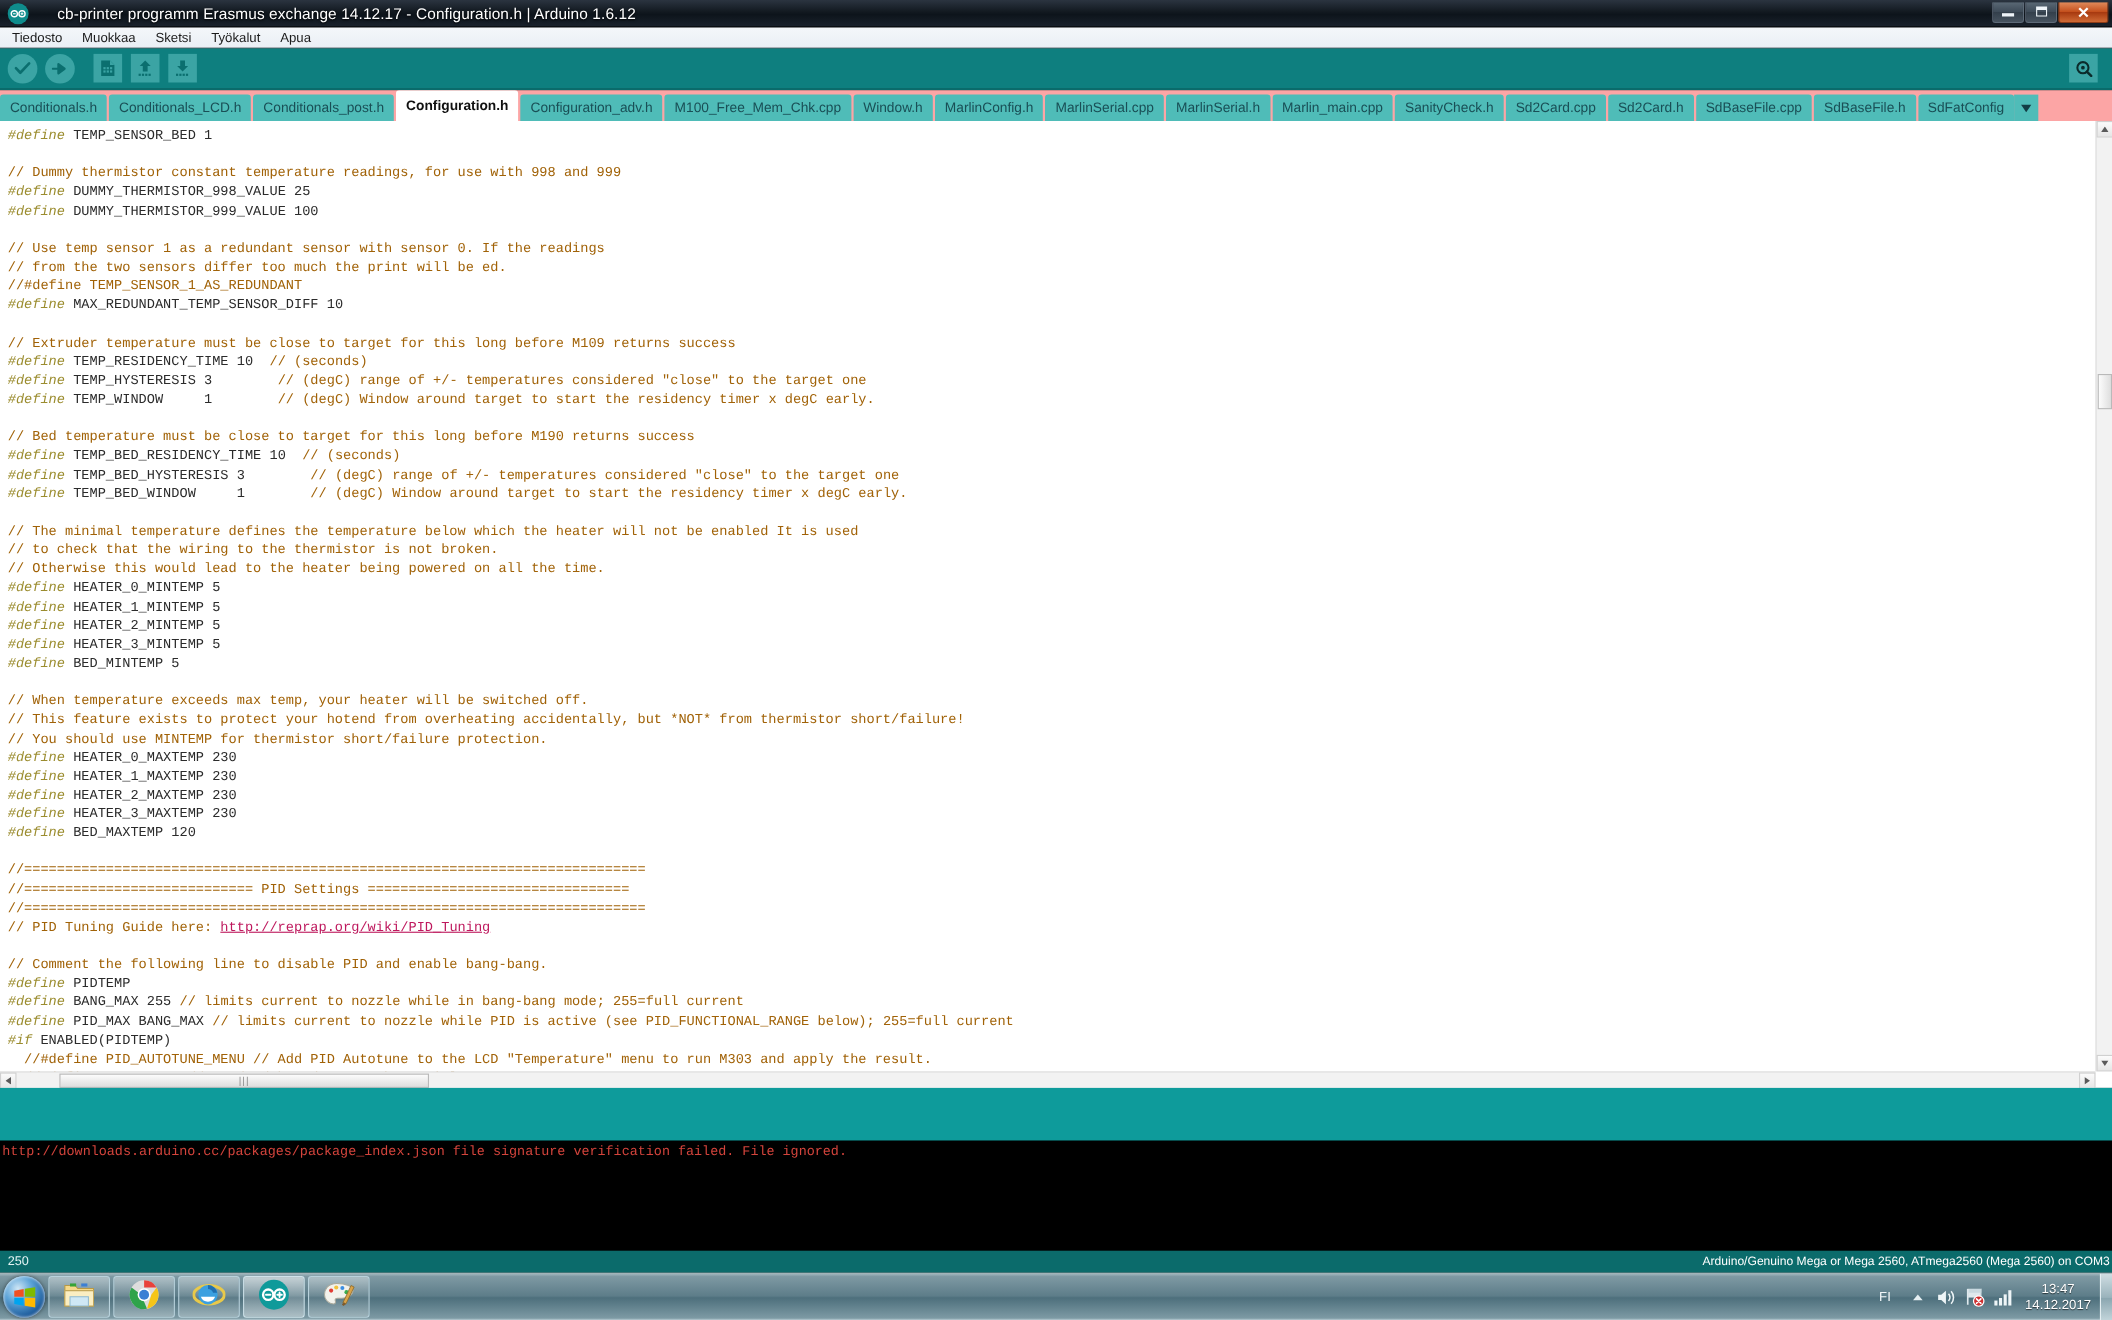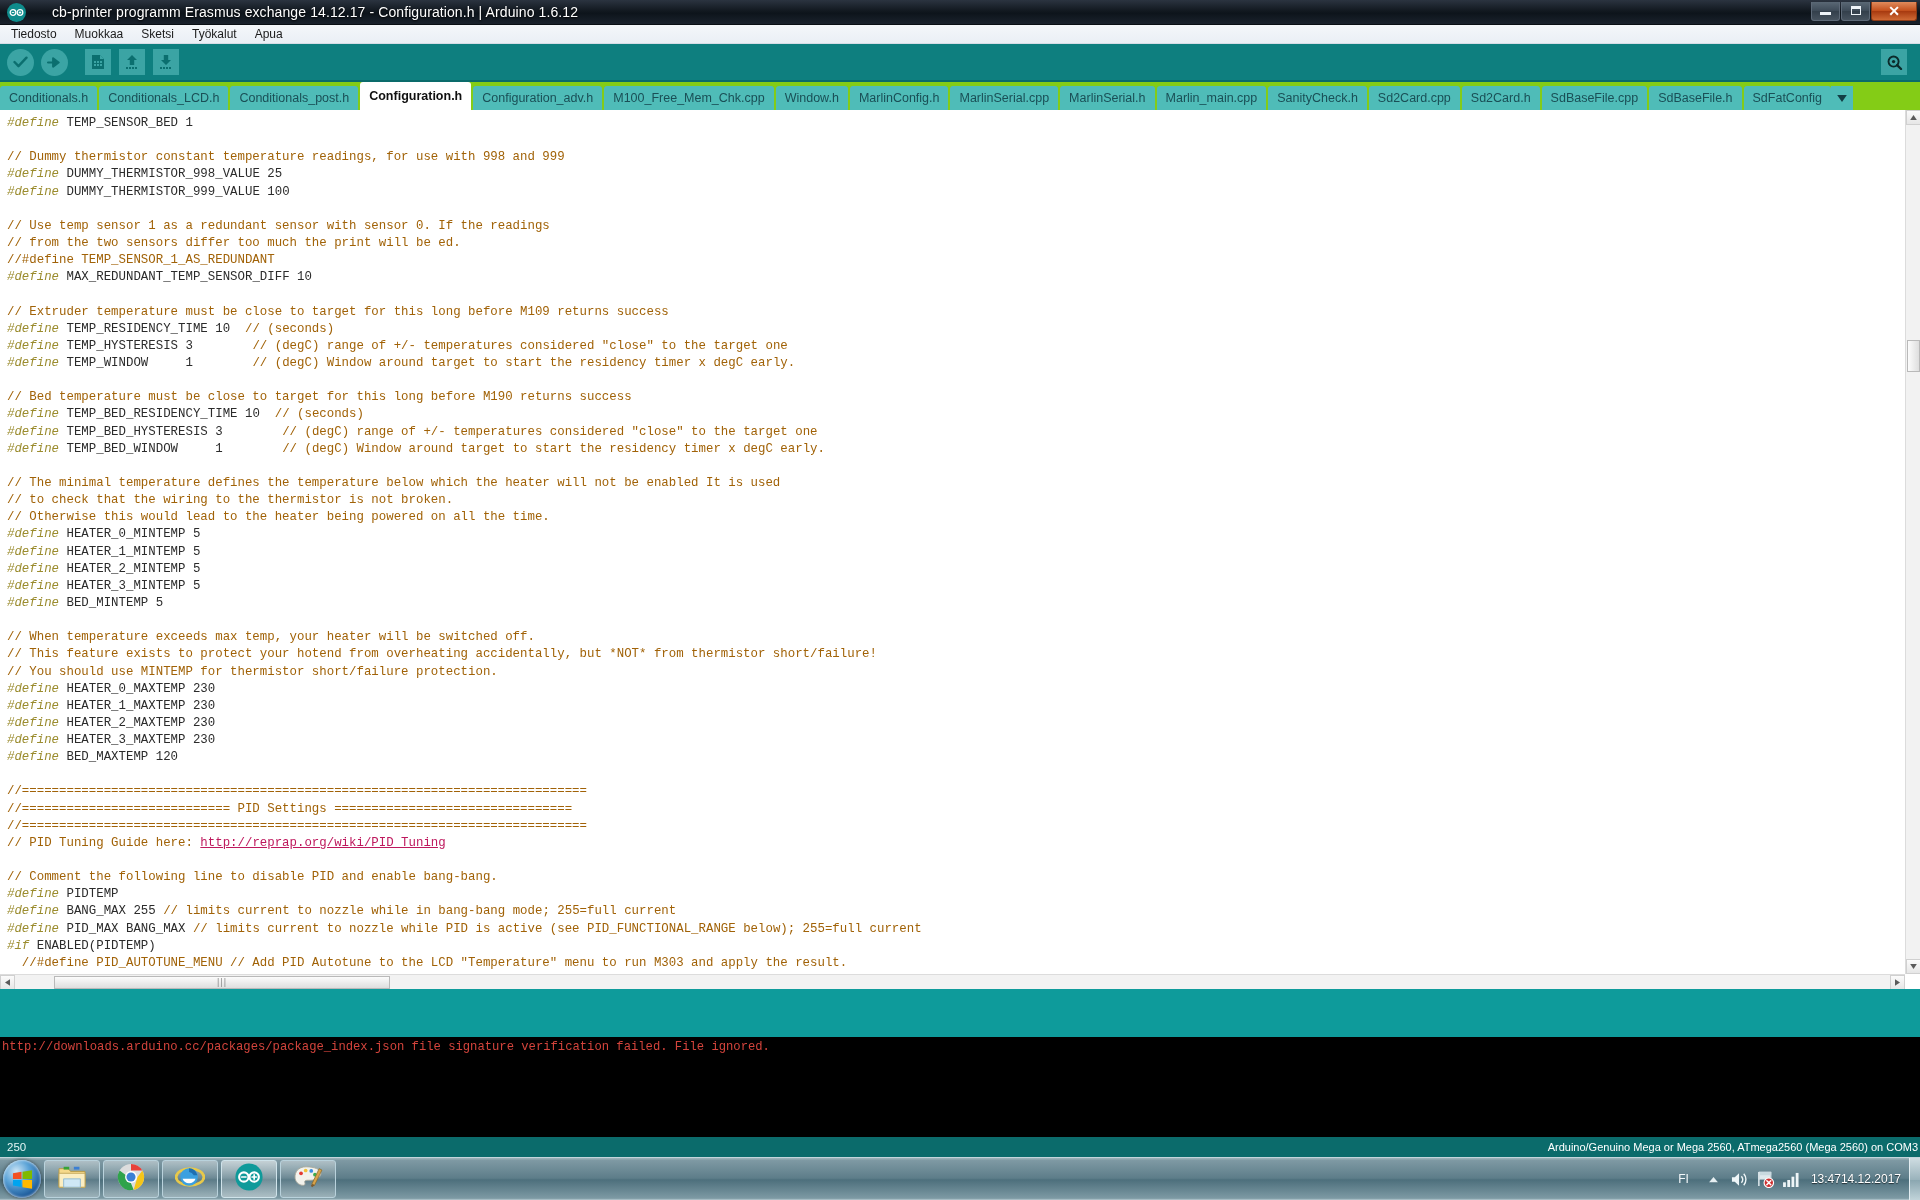--- a/index.html
+++ b/index.html
@@ -84,21 +84,21 @@
     background: #3ba4a4;
     display: flex; align-items: center; justify-content: center;
   }
   .tool-gap { width: 10px; }
   .tool-spacer { flex: 1 1 auto; }
   .tool-right { margin-right: 12px; }
 
   
   .tabbar {
     position: absolute; left: 0; top: 82px; width: 1920px; height: 28px;
-    background: #84cc16;
+    background: #fca5a5;
     display: flex; align-items: flex-end;
     overflow: hidden;
   }
   .tab {
     height: 24px;
     background: #4fbcb8;
     color: #1a4f56;
     font-size: 12.5px;
     display: flex; align-items: center; justify-content: center;
     padding: 0 9px;
@@ -241,21 +241,21 @@
     border: 1px solid #cfe3ea;
     border-radius: 3px;
     background: linear-gradient(to bottom, rgba(255,255,255,.55), rgba(255,255,255,.2) 50%, rgba(255,255,255,.38));
   }
   .tray {
     margin-left: auto; display: flex; align-items: center; height: 43px;
   }
   .tray-lang { color: #f2f7f9; font-size: 12px; padding: 0 12px; }
   .tray-ico { width: 26px; display: flex; align-items: center; justify-content: center; }
   .tray-clock {
-    display: flex; flex-direction: row; align-items: center;
+    display: flex; flex-direction: column; align-items: center;
     color: #ffffff; font-size: 12px; line-height: 15px;
     padding: 0 8px 0 6px; text-shadow: 0 1px 1px rgba(0,0,0,.6);
   }
   .show-desktop {
     width: 11px; height: 43px;
     background: linear-gradient(to bottom, #cfdde2, #9ab3bc 50%, #8aa6b0 51%, #c4d6dc);
     border-left: 1px solid #e4eef2;
     flex: 0 0 auto;
   }
 </style>

